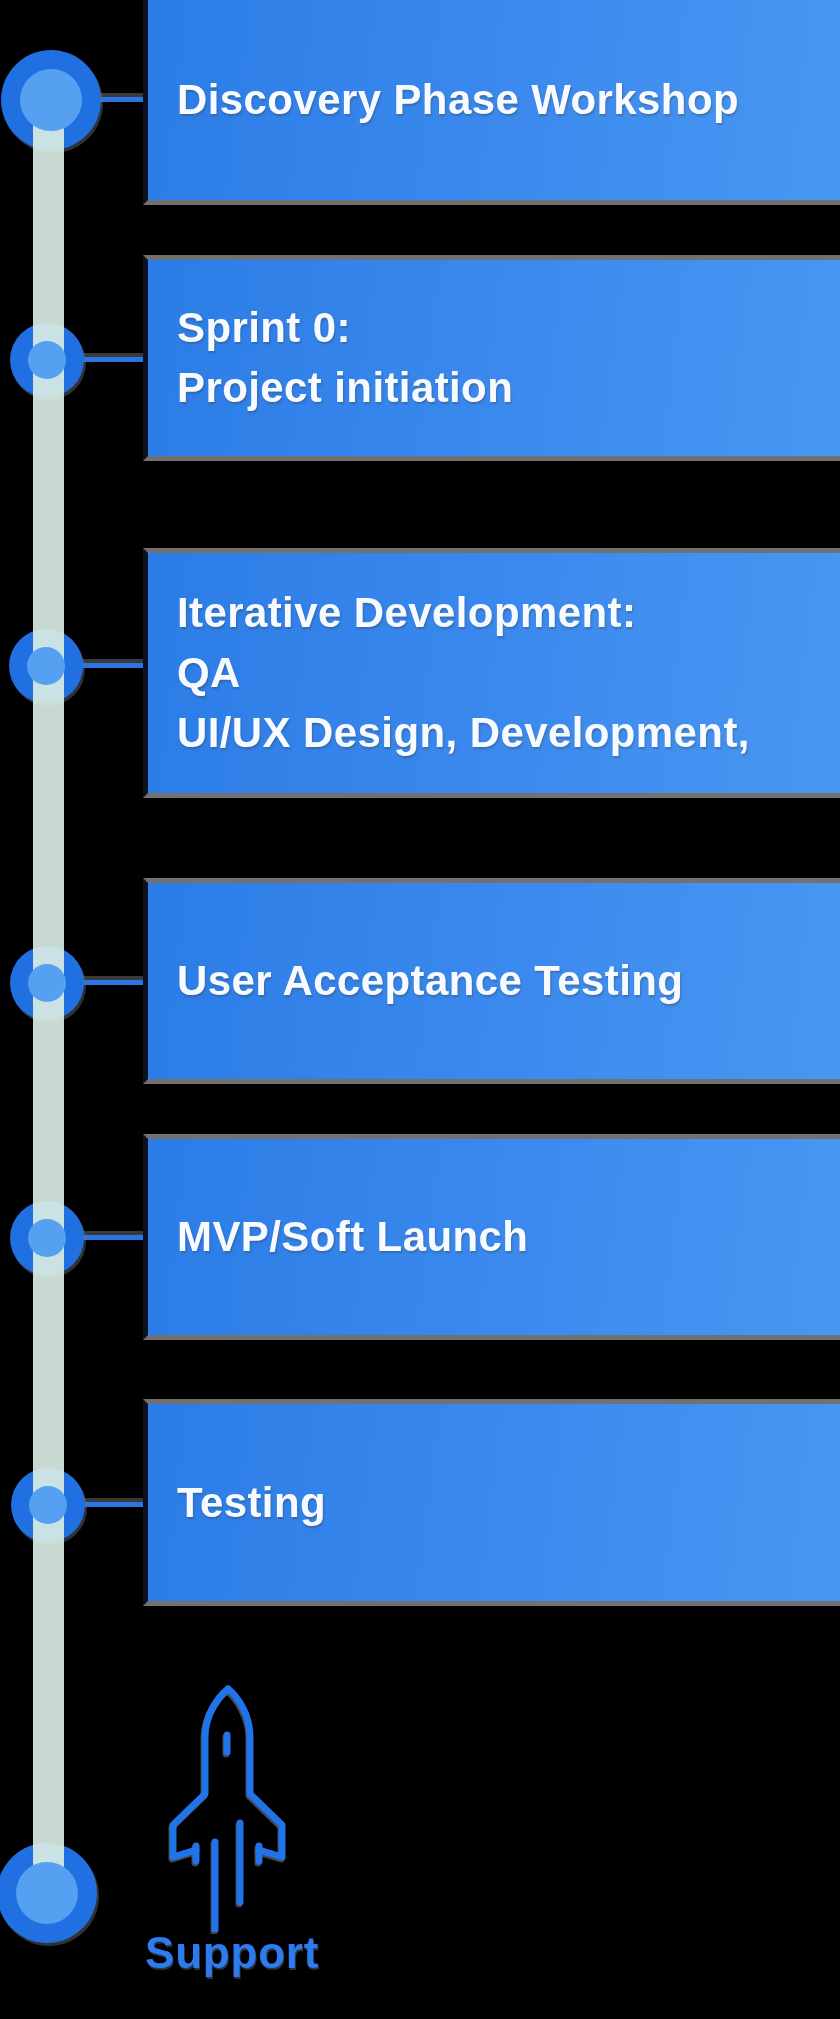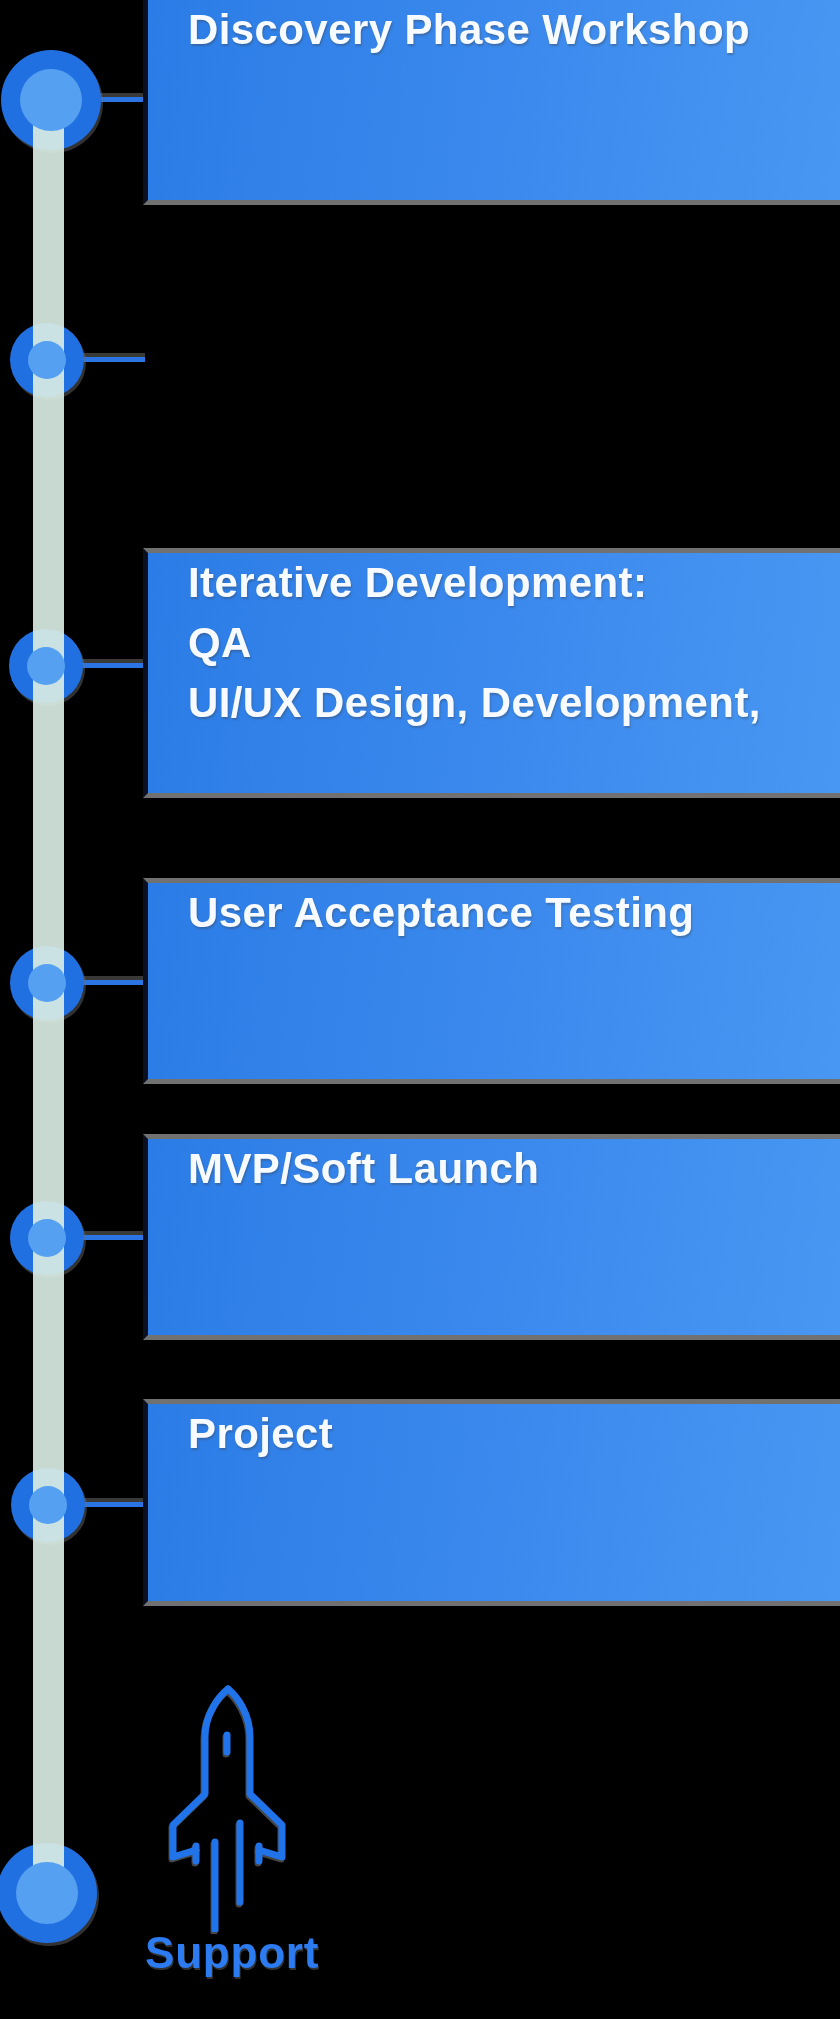--- a/index.html
+++ b/index.html
@@ -44,22 +44,22 @@
   .d38  { width: 38px;  height: 38px; }
 
   
   .card {
     position: absolute; left: 143px; width: 697px;
     box-sizing: border-box;
     background: linear-gradient(97deg, #2b7ce6 0%, #3c8aee 55%, #4897f2 100%);
     border-top: 5px solid #717171;
     border-bottom: 5px solid #717171;
     border-left: 5px solid #0a101f;
-    display: flex; flex-direction: column; justify-content: flex-start;
-    padding-left: 40px;
+    display: flex; flex-direction: column; justify-content: center;
+    padding-left: 29px;
     z-index: 2;
   }
   .card.first { border-top: none; }
   .card-line {
     color: #f7fbff;
     font-size: 42px; font-weight: 700;
     line-height: 60px; letter-spacing: 0.4px;
     text-shadow: 1px 2px 2px rgba(60,60,60,0.35);
     white-space: nowrap;
   }
@@ -106,37 +106,41 @@
   <div class="node-inner d38" style="left:27px;top:647px"></div>
   <div class="node-inner d38" style="left:28px;top:964px"></div>
   <div class="node-inner d38" style="left:28px;top:1219px"></div>
   <div class="node-inner d38" style="left:29px;top:1486px"></div>
   <div class="node-inner d62" style="left:16px;top:1862px"></div>
 
   <div class="card first" style="top:0;height:205px">
     <div class="card-line">Discovery Phase Workshop</div>
   </div>
 
+  <div class="card" style="top:255px;height:206px">
+    <div class="card-line">Sprint 0:</div>
+    <div class="card-line">Project initiation</div>
+  </div>
 
   <div class="card" style="top:548px;height:250px">
     <div class="card-line">Iterative Development:</div>
     <div class="card-line">QA</div>
     <div class="card-line">UI/UX Design, Development,</div>
   </div>
 
   <div class="card" style="top:1134px;height:206px">
     <div class="card-line">MVP/Soft Launch</div>
   </div>
 
   <div class="card" style="top:878px;height:206px">
     <div class="card-line">User Acceptance Testing</div>
   </div>
 
   <div class="card" style="top:1399px;height:207px">
-    <div class="card-line">Project</div>
+    <div class="card-line">Testing</div>
   </div>
 
   <svg class="rocket" viewBox="0 0 130 250" fill="none" stroke="#2173ea" stroke-width="7" stroke-linecap="round" stroke-linejoin="round">
     <path d="M68 7 C59 14 45 32 45 55 L45 112 L13 143 L13 175 L36 168"></path>
     <path d="M36 164 L36 179"></path>
     <path d="M68 7 C77 14 90 32 90 55 L90 112 L122 143 L122 175 L99 168"></path>
     <path d="M99 164 L99 179"></path>
     <path d="M67 53 L67 70"></path>
     <path d="M80 141 L80 220"></path>
     <path d="M55 160 L55 248"></path>

